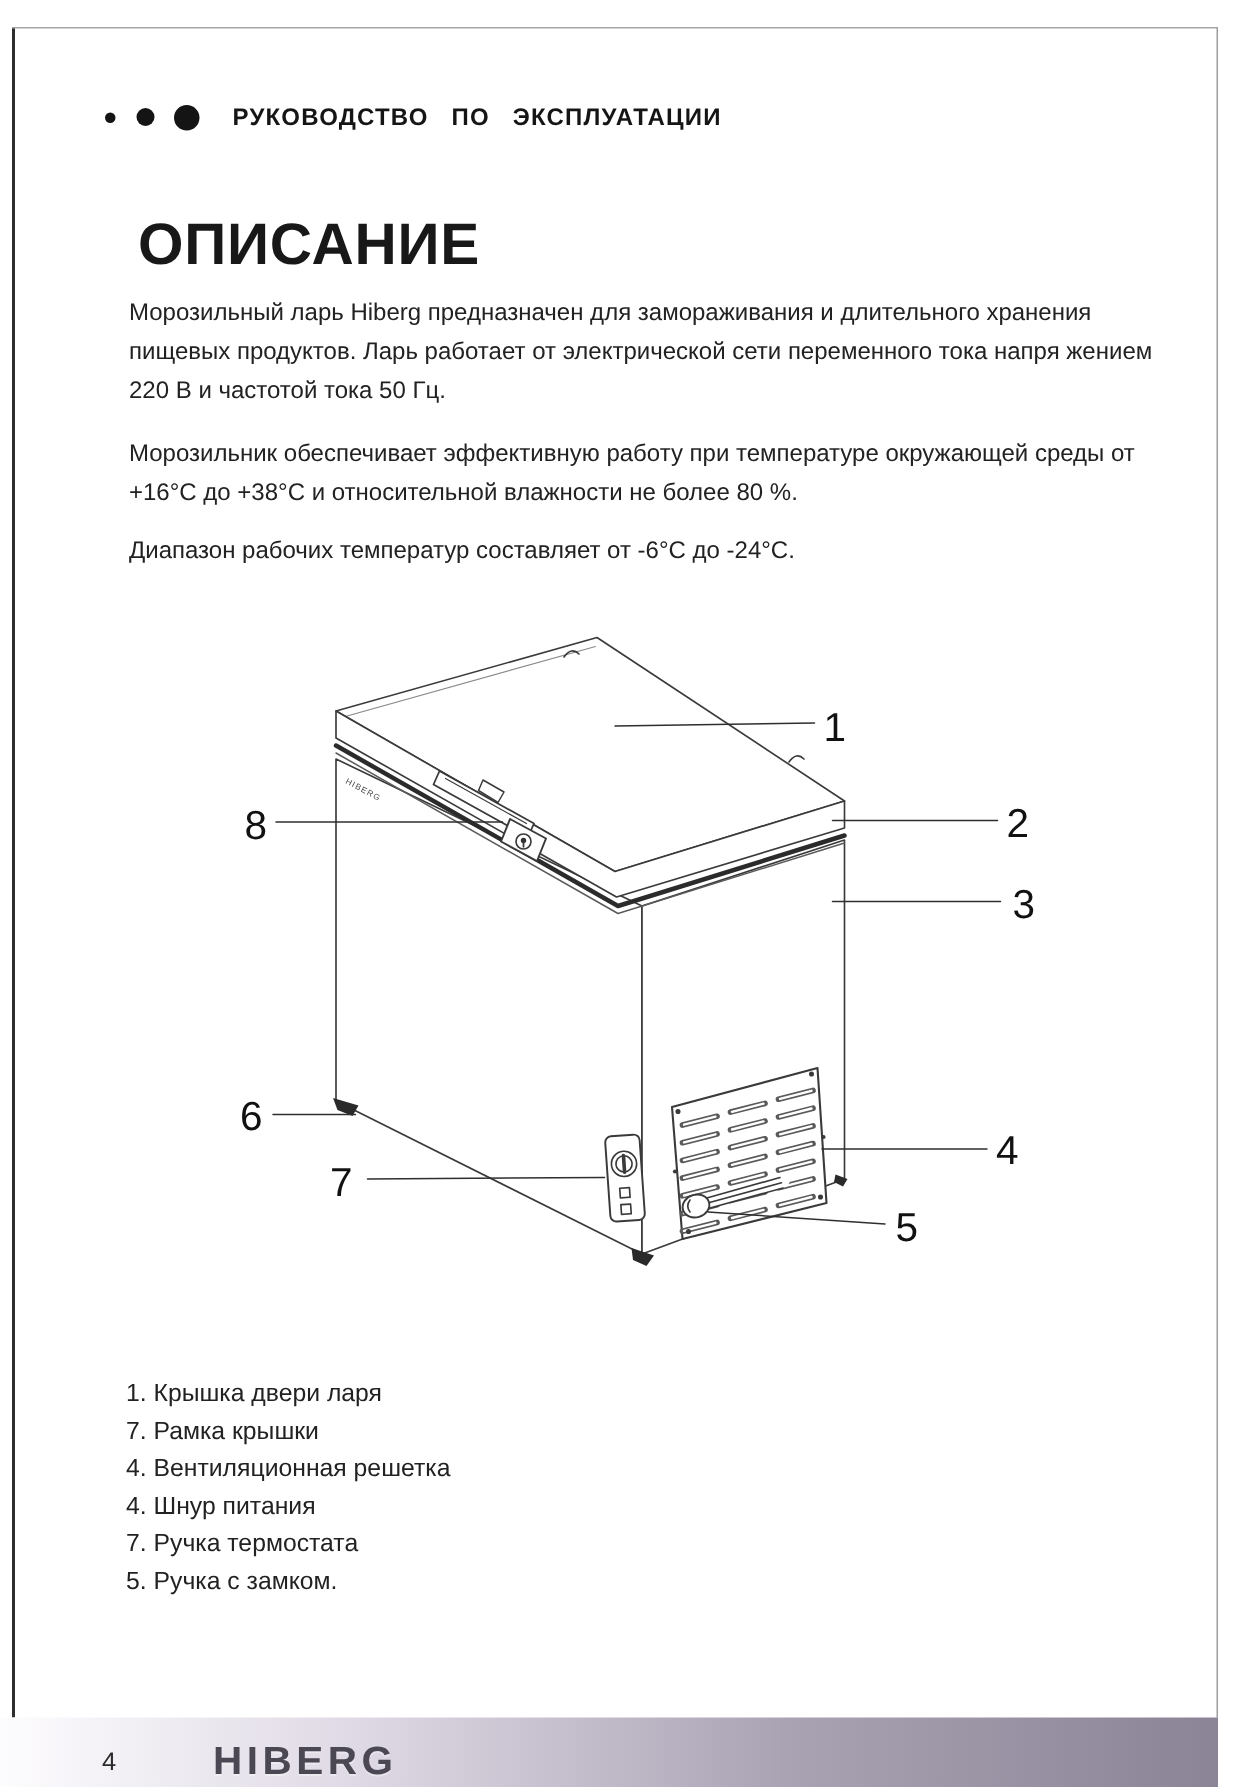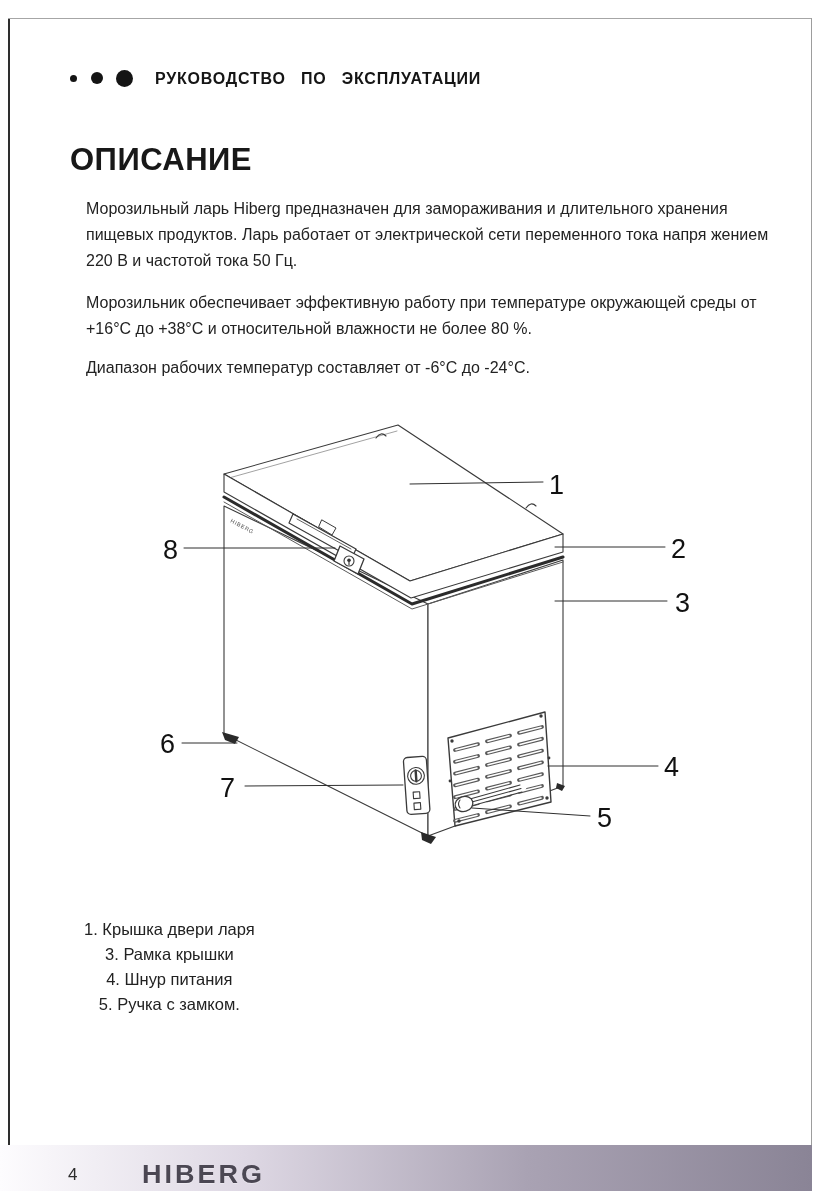--- a/index.html
+++ b/index.html
@@ -13,34 +13,34 @@
   
   .hdr{position:absolute;left:66px;top:46px;height:34px;}
   .dot{position:absolute;border-radius:50%;background:#141414;}
   .dot.s{width:7px;height:7px;left:4px;top:13px;}
   .dot.m{width:12px;height:12px;left:25px;top:10px;}
   .dot.l{width:17px;height:17px;left:50px;top:8px;}
   .hdr-title{position:absolute;left:89px;top:8px;font-size:16px;font-weight:bold;
              letter-spacing:0.8px;word-spacing:10px;white-space:nowrap;color:#151515;}
 
   
-  .sec-title{position:absolute;left:70px;top:126px;font-size:31px;font-weight:bold;
+  .sec-title{position:absolute;left:92px;top:126px;font-size:39px;font-weight:bold;
              letter-spacing:0.5px;color:#181818;}
   .paras{position:absolute;left:86px;top:180px;width:702px;font-size:16px;line-height:26px;color:#222;}
   .paras p{margin:0;}
   .paras p.p2{margin-top:16px;}
   .paras p.p3{margin-top:13px;}
 
   
   .diagram{position:absolute;left:150px;top:392px;width:580px;height:480px;}
   .diagram svg{display:block;}
 
   
   .parts{position:absolute;left:84px;top:901px;margin:0;padding:0;list-style:none;
-         font-size:16.5px;line-height:25px;color:#222;text-align:center;}
+         font-size:16.5px;line-height:25px;color:#222;}
   .parts li{white-space:pre-wrap;}
 
   
   .footer{position:absolute;left:0;bottom:0;width:812px;height:62px;
           background:linear-gradient(to right,#fdfcfe 0%,#ded8e4 30%,#a9a2b3 65%,#8a8496 100%);}
   .footer::after{content:"";position:absolute;left:0;bottom:0;width:100%;height:3px;
           background:rgba(42,36,54,0.22);}
   .page-num{position:absolute;left:68px;top:20px;font-size:17px;color:#2c2c2c;}
   .brand-logo{position:absolute;left:142px;top:14px;font-size:27px;font-weight:bold;
           letter-spacing:3px;color:#4b4753;text-shadow:0 1px 0 rgba(255,255,255,0.35);
@@ -195,22 +195,24 @@
         <text x="447" y="419">5</text>
         <text x="10" y="345">6</text>
         <text x="70" y="389">7</text>
         <text x="13" y="151">8</text>
       </g>
     </svg>
   </div>
 
   <ul class="parts">
     <li>1. Крышка двери ларя</li>
-    <li>3. Рамка крышки</li>
+    <li>7. Рамка крышки</li>
+    <li>4. Вентиляционная решетка</li>
     <li>4. Шнур питания</li>
+    <li>7. Ручка термостата</li>
     <li>5. Ручка с замком.</li>
   </ul>
 
   <div class="footer">
     <span class="page-num">4</span>
     <span class="brand-logo">HIBERG</span>
   </div>
 
 </div>
 

